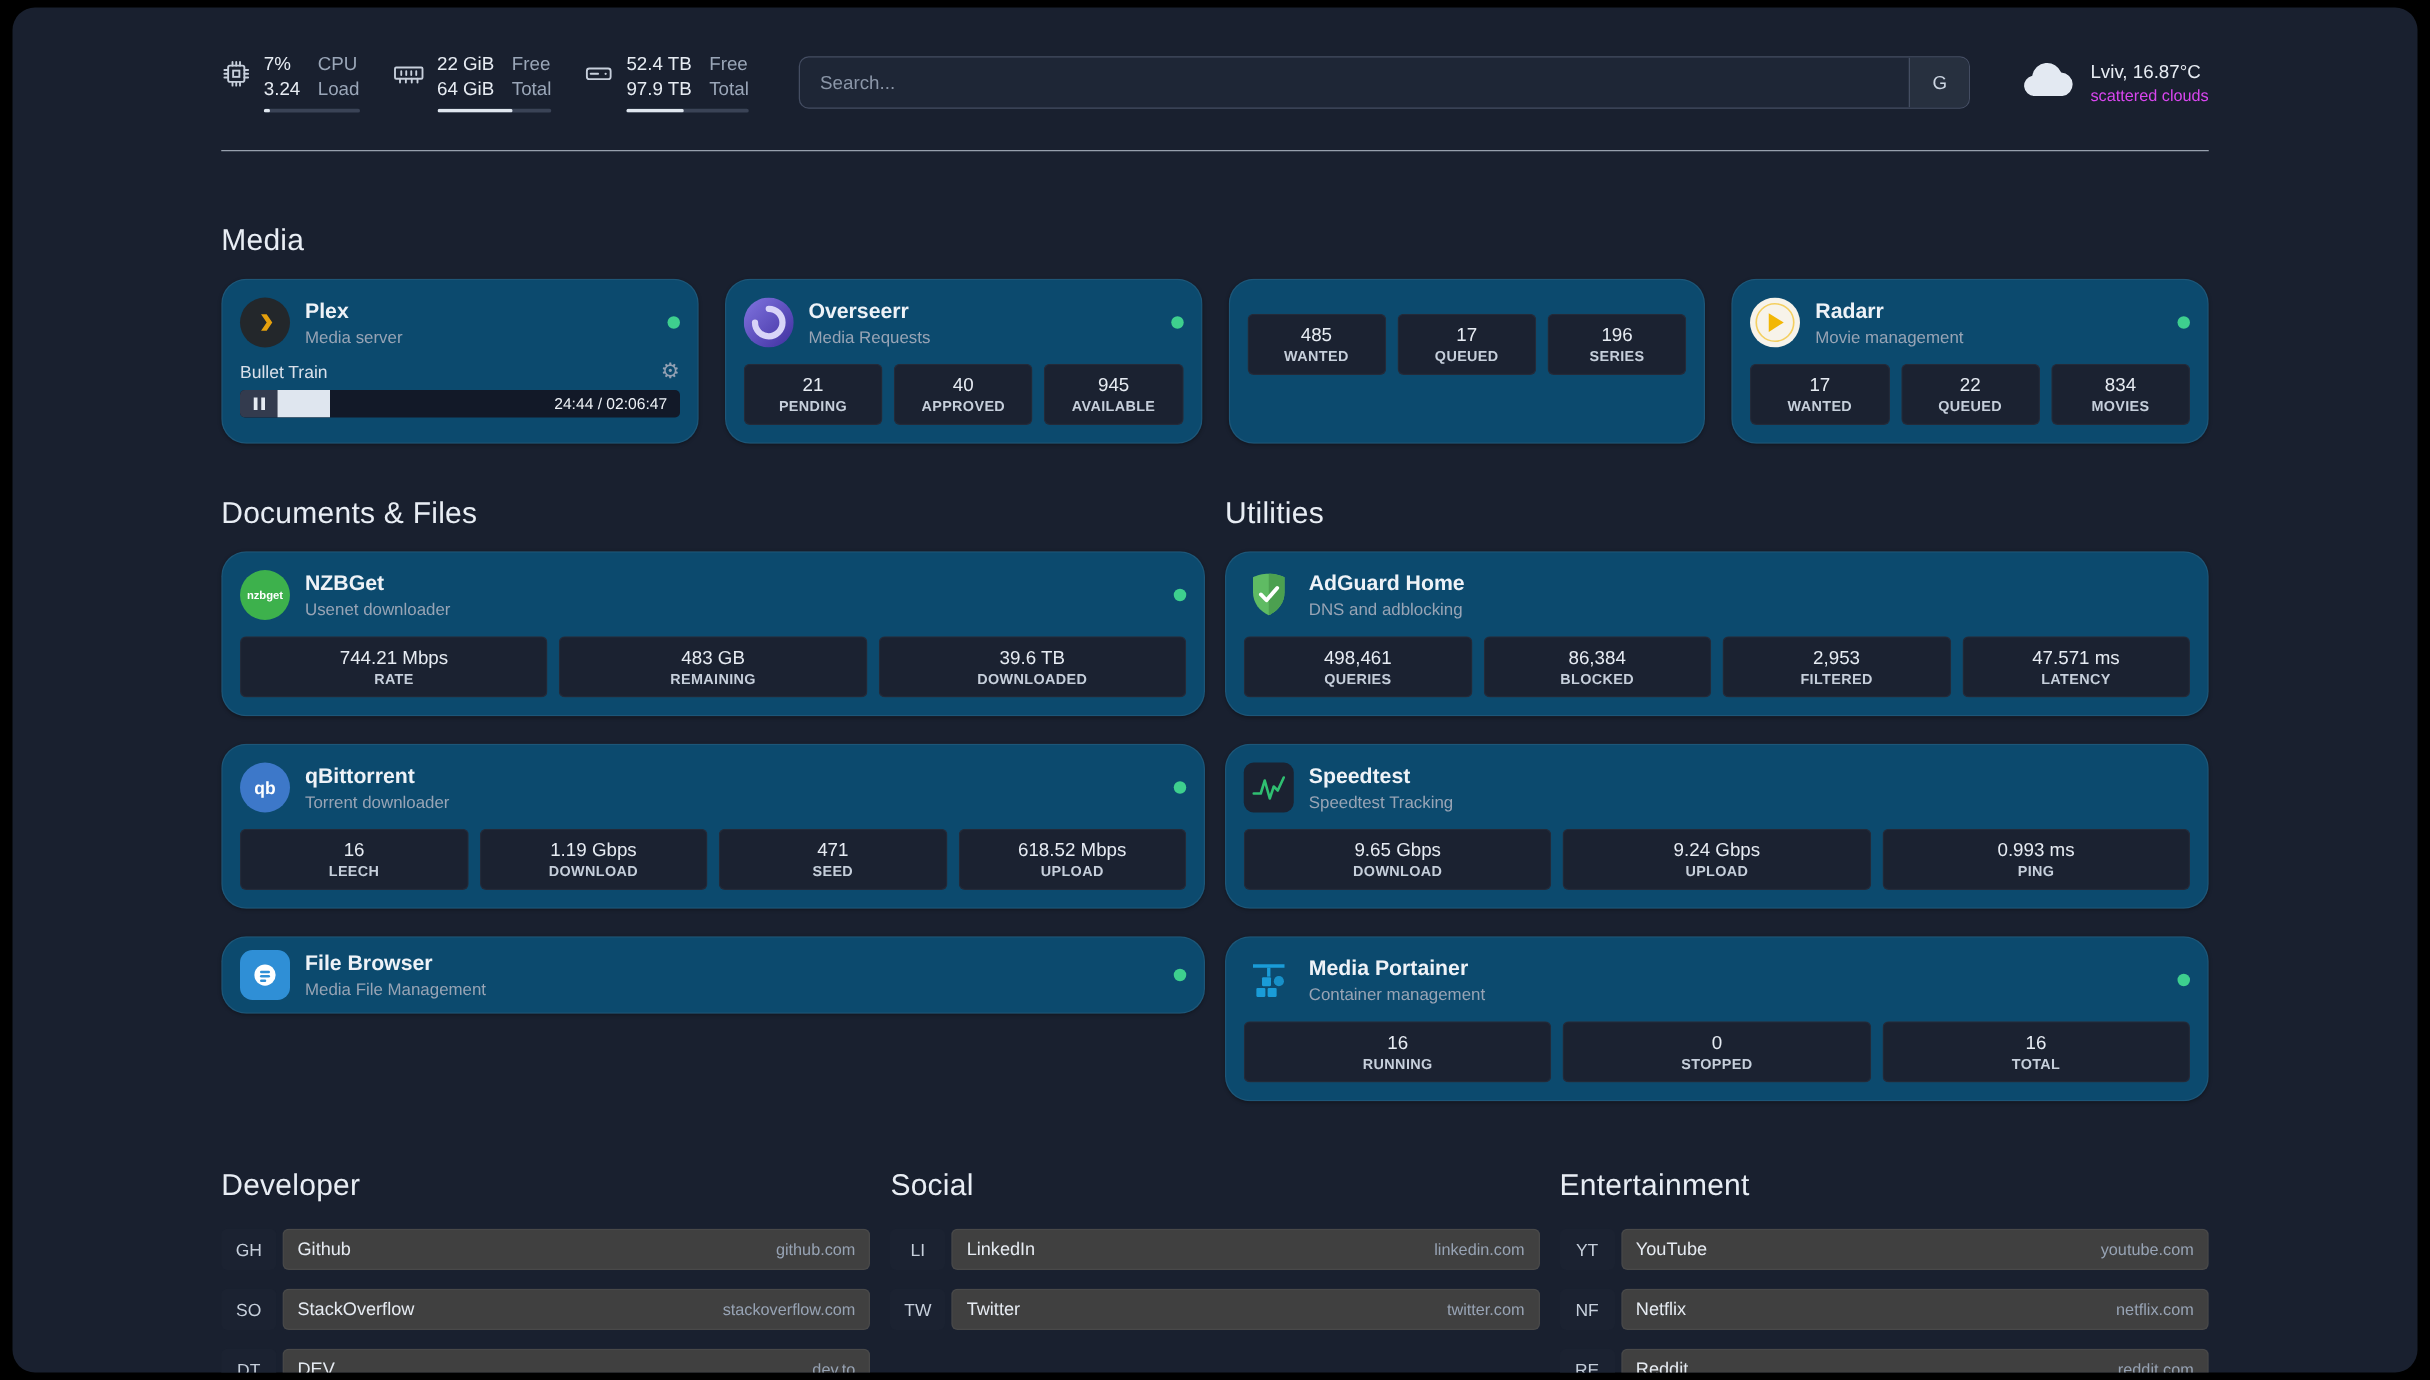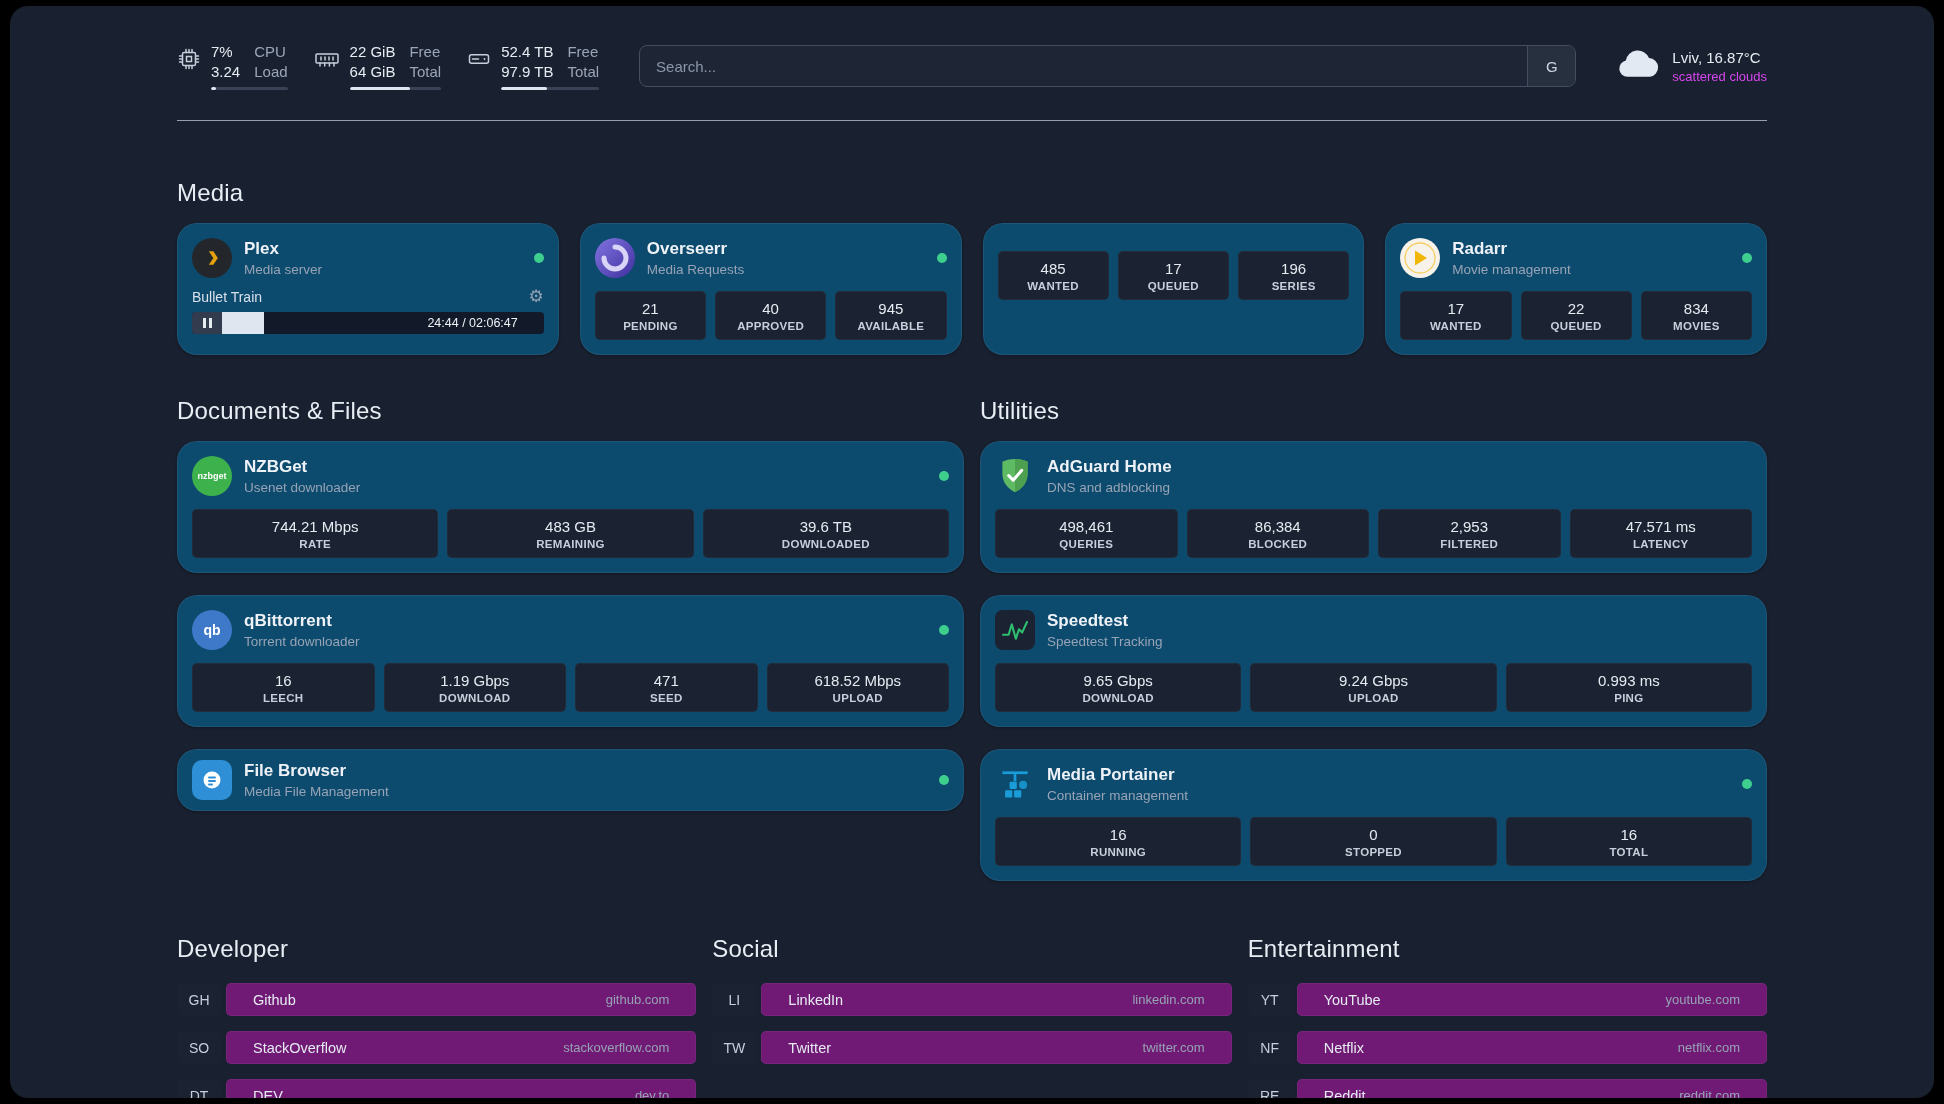--- a/index.html
+++ b/index.html
@@ -58,29 +58,29 @@
   .ic-filebrowser { background:#2f8fd6; border-radius:10px; }
 
   
   .np { margin-top:10px; }
   .np-row1 { display:flex; align-items:center; justify-content:space-between; font-size:14px; color:#d9e0ea; }
   .gear { color:#93a0b3; font-size:17px; cursor:pointer; line-height:1; }
   .np-bar { margin-top:7px; display:flex; align-items:center; height:22px; position:relative; background:#121928; border-radius:4px; overflow:hidden; }
   .pause-btn { width:30px; height:100%; background:#333b4e; display:flex; align-items:center; justify-content:center; gap:3px; cursor:pointer; flex:none; }
   .pause-btn i { width:3px; height:10px; background:#e6ebf2; display:block; }
   .np-fill { height:100%; background:#dfe6ef; }
-  .np-time { position:absolute; right:26px; font-size:12.5px; color:#eef2f7; }
+  .np-time { position:absolute; right:10px; font-size:12.5px; color:#eef2f7; }
 
   
   .bm-sec { margin-top:54px; }
   .bm-grid { display:grid; grid-template-columns:1fr 1fr 1fr; gap:0 16px; align-items:start; }
   .bm-list { margin-top:20px; }
   .bm-row { display:flex; gap:5px; margin-bottom:15px; height:33px; cursor:pointer; }
   .bm-abbr { width:44px; background:#1b2231; border-radius:5px; display:flex; align-items:center; justify-content:center; color:#c6cfdb; font-size:14px; flex:none; }
-  .bm-main { flex:1; background:#701a75; border:1px solid rgba(255,255,255,.05); border-radius:5px; display:flex; align-items:center; justify-content:space-between; padding:0 26px; }
+  .bm-main { flex:1; background:#404040; border:1px solid rgba(255,255,255,.05); border-radius:5px; display:flex; align-items:center; justify-content:space-between; padding:0 11px; }
   .bm-name { font-size:14.5px; color:#e6ebf2; }
   .bm-url { font-size:13px; color:#97a3b4; }
 </style>
 </head>
 <body>
 
 <div class="panel">
   <div class="content">
 
     <div class="topbar">

